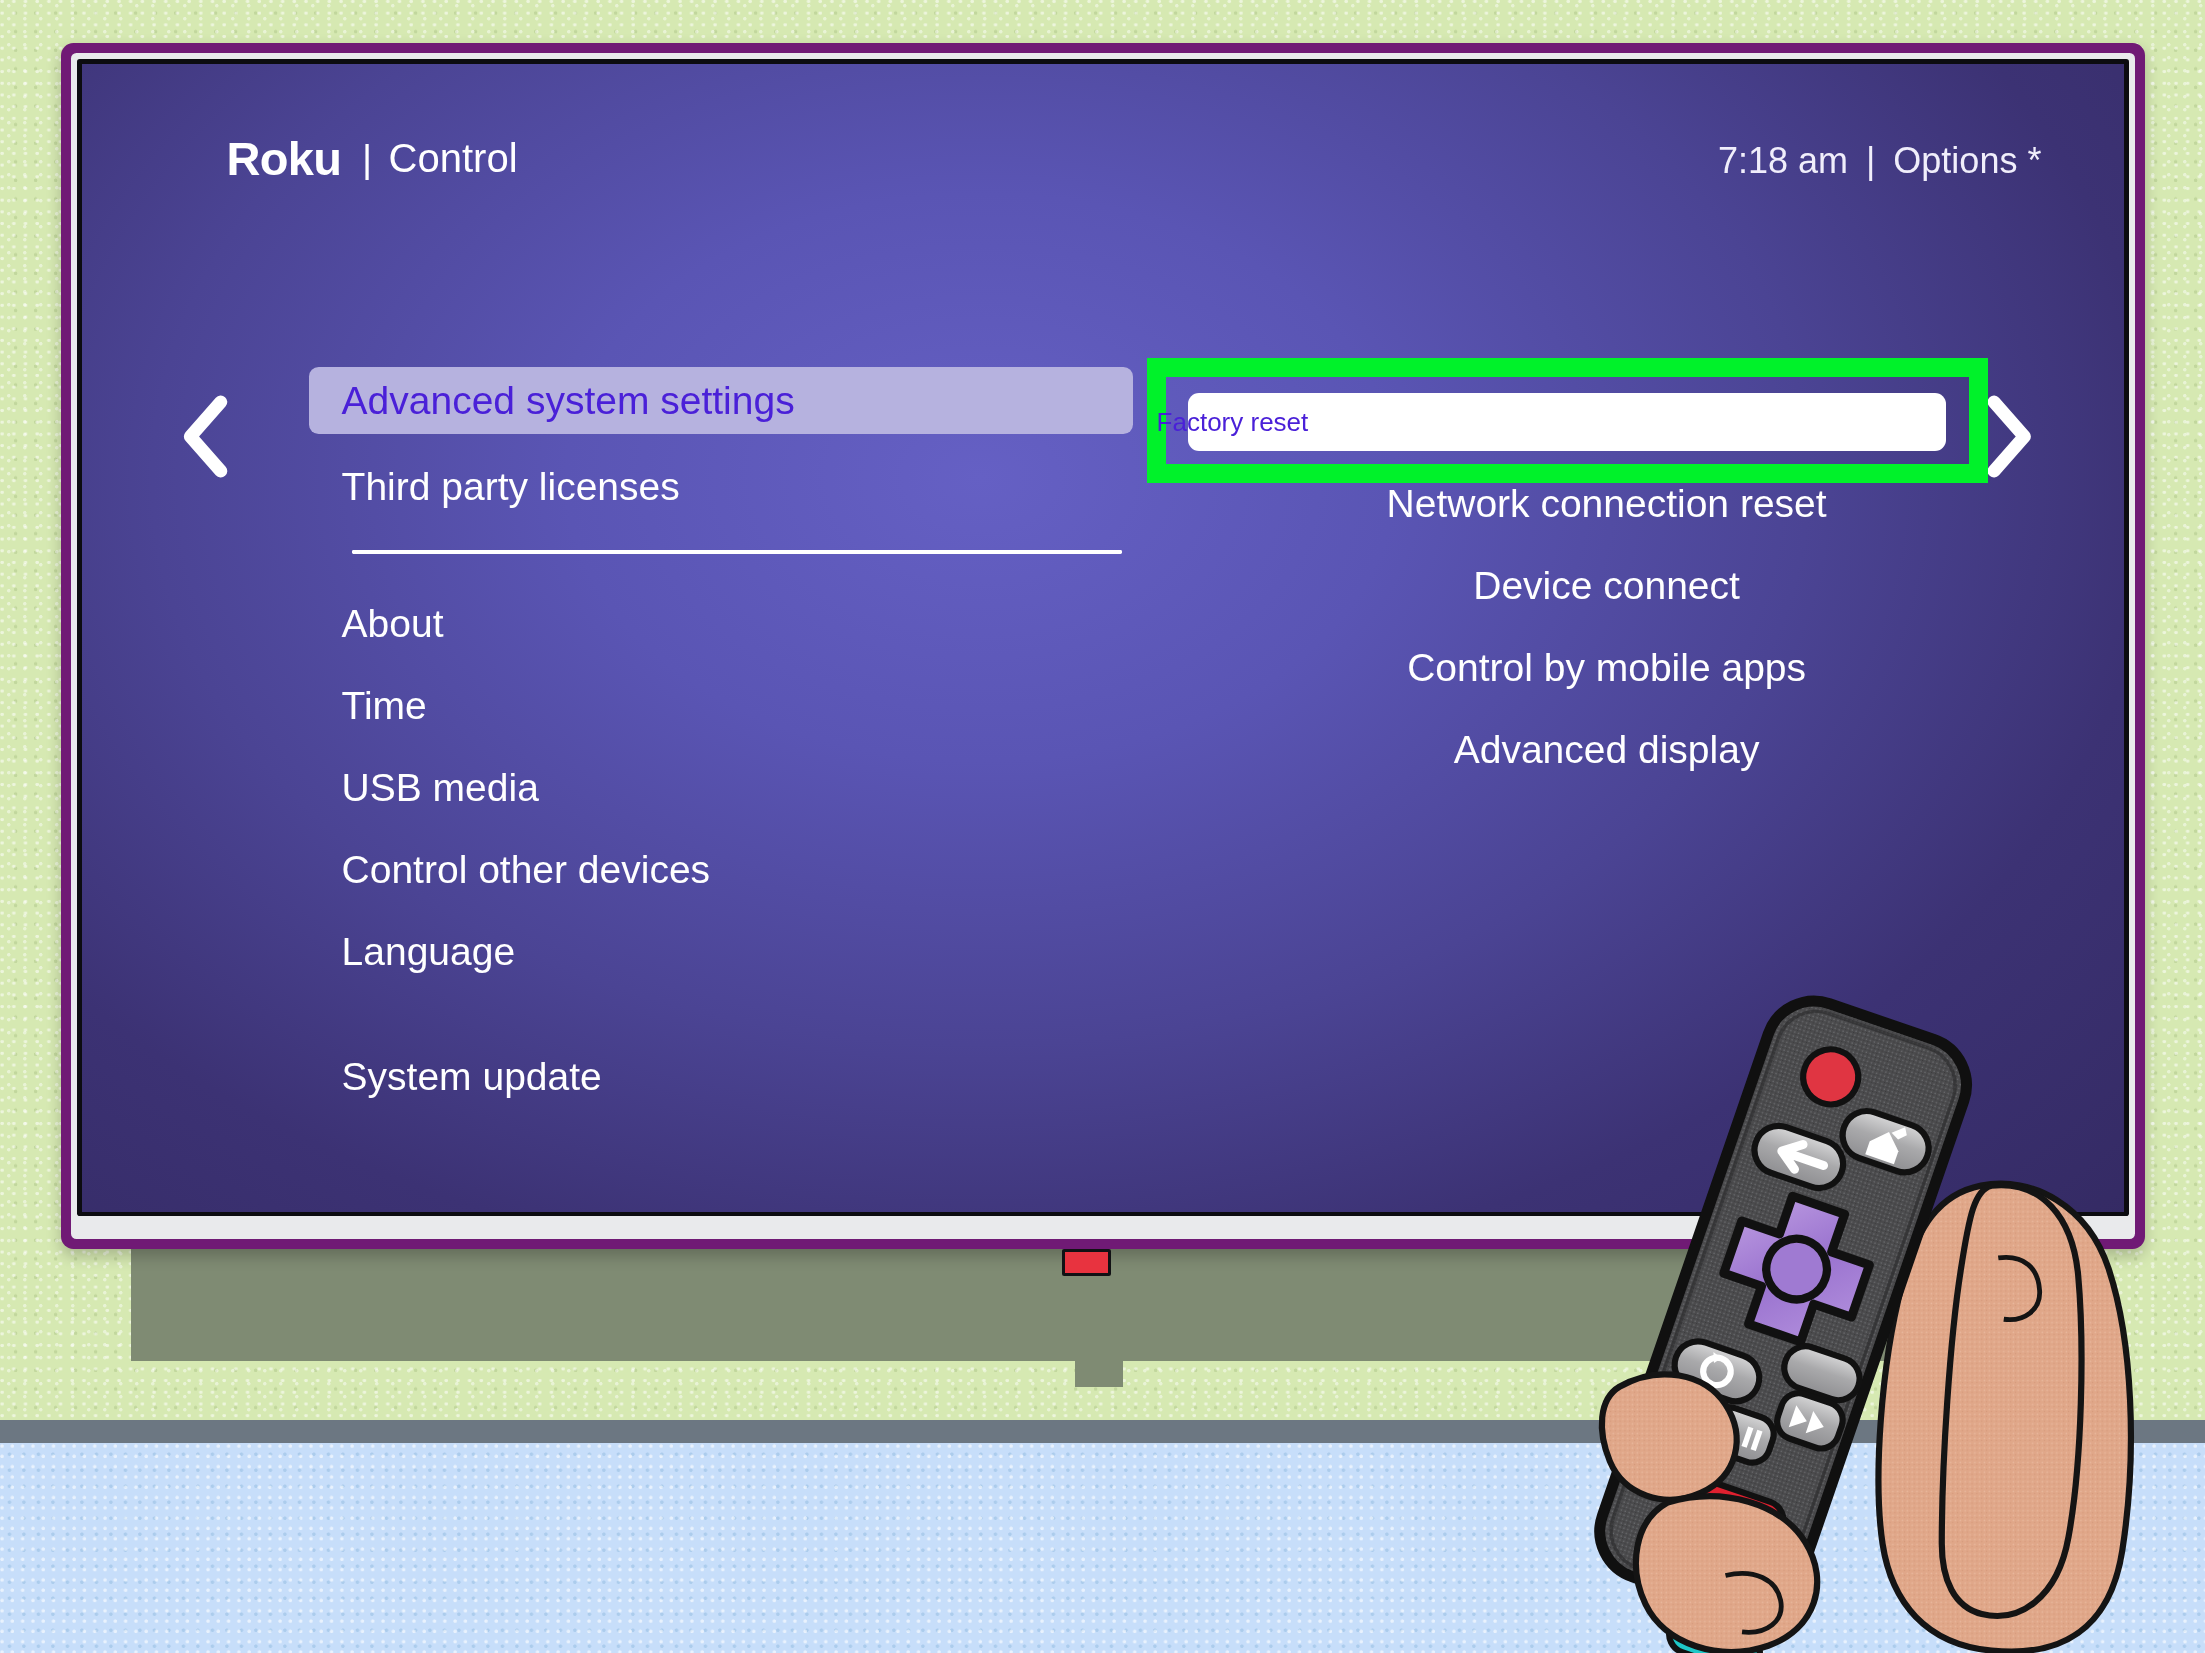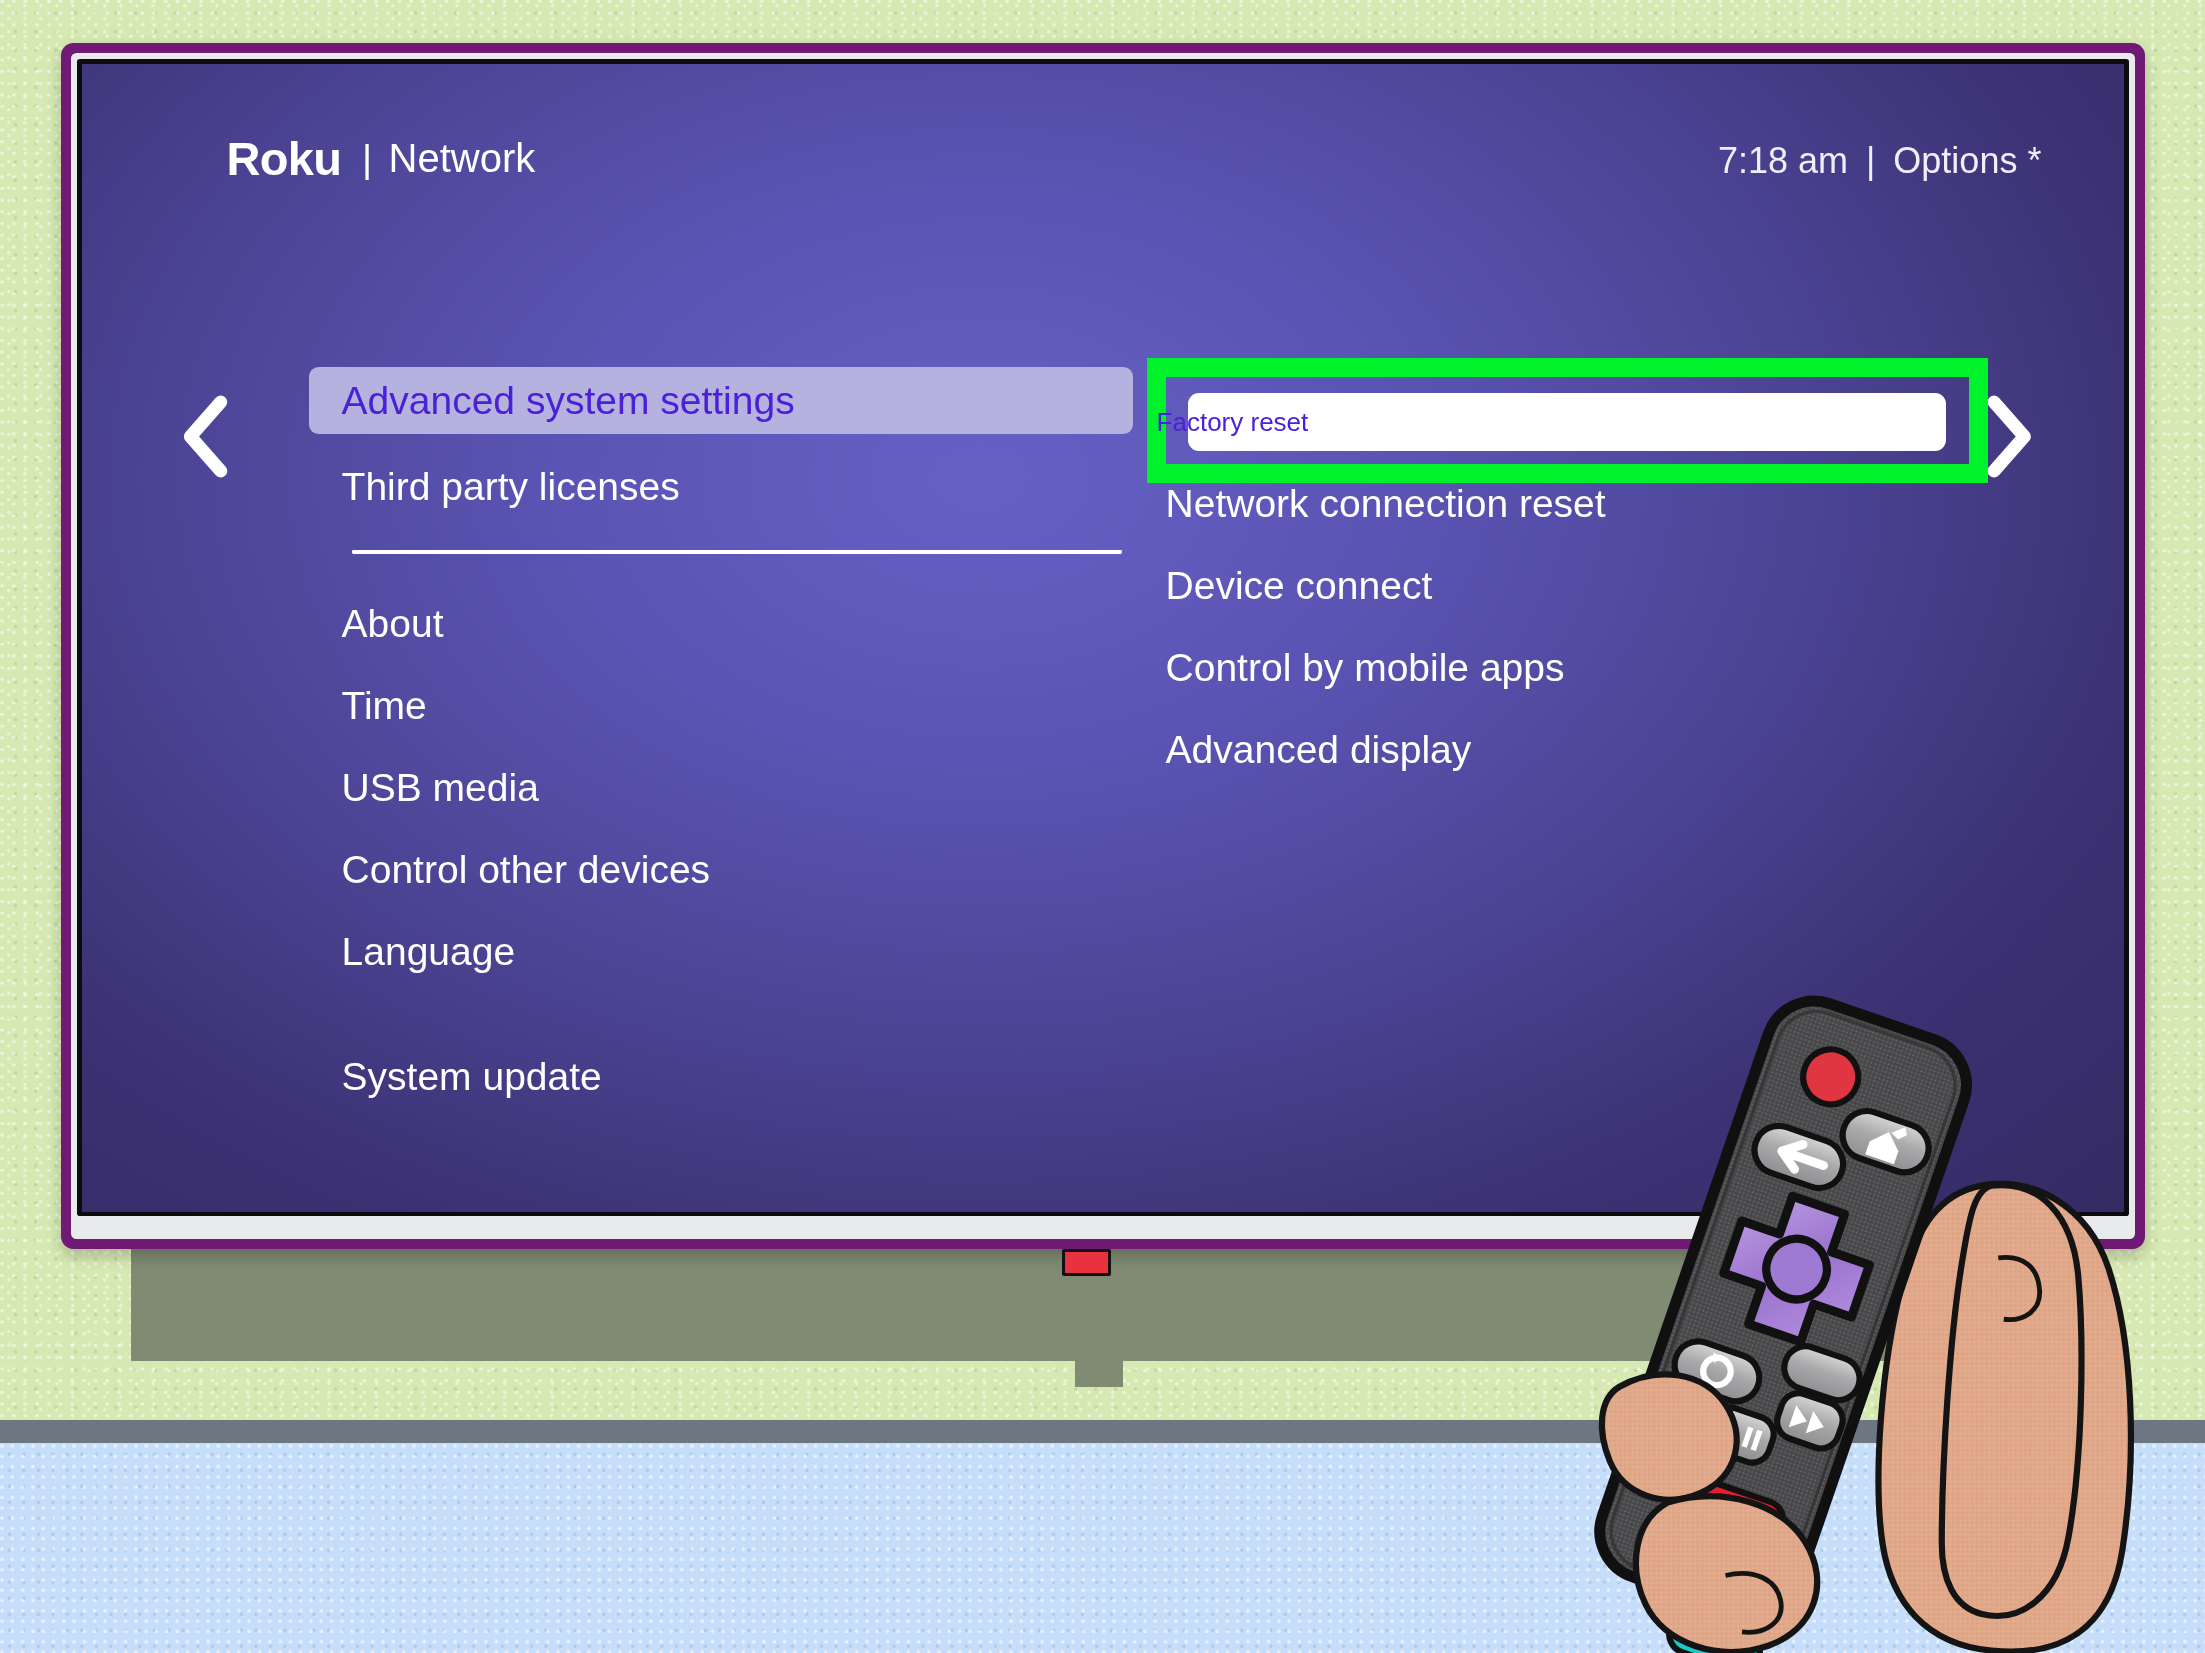--- a/index.html
+++ b/index.html
@@ -80,21 +80,21 @@
   #status .sep{margin:0 18px;}
 
   
   .chev{position:absolute;top:331px;width:51px;height:83px;}
   .chev svg{width:100%;height:100%;display:block;}
   #chev-left{left:96px;}
   #chev-right{right:90px;}
 
   
   #col-left{position:absolute;left:227px;top:303px;width:824px;}
-  #col-right{position:absolute;left:1051px;top:303px;width:813px;}
+  #col-right{position:absolute;left:1102px;top:303px;width:813px;text-align:center;}
 
   .mi{
     color:#ffffff;font-size:39px;font-weight:300;line-height:1;
     padding:0 0 0 33px;white-space:nowrap;
   }
   .mi.sel{
     background:#b6b2df;color:#4a20d8;border-radius:9.6px;
     padding:14px 33px;margin-left:0;
   }
   .gap-a{height:33px;}
@@ -140,21 +140,21 @@
 
   <div id="tv">
     <div id="tv-inner">
       <div id="tv-screen-frame">
 
         <div id="screen">
 
           <div id="brand">
             <span class="roku-logo">Roku</span>
             <span class="pipe">|</span>
-            <span class="crumb">Network</span>
+            <span class="crumb">Control</span>
           </div>
 
           <div id="status">
             <span>7:18 am</span>
             <span class="sep">|</span>
             <span>Options *</span>
           </div>
 
           <div class="chev" id="chev-left">
             <svg viewBox="0 0 74 120">

